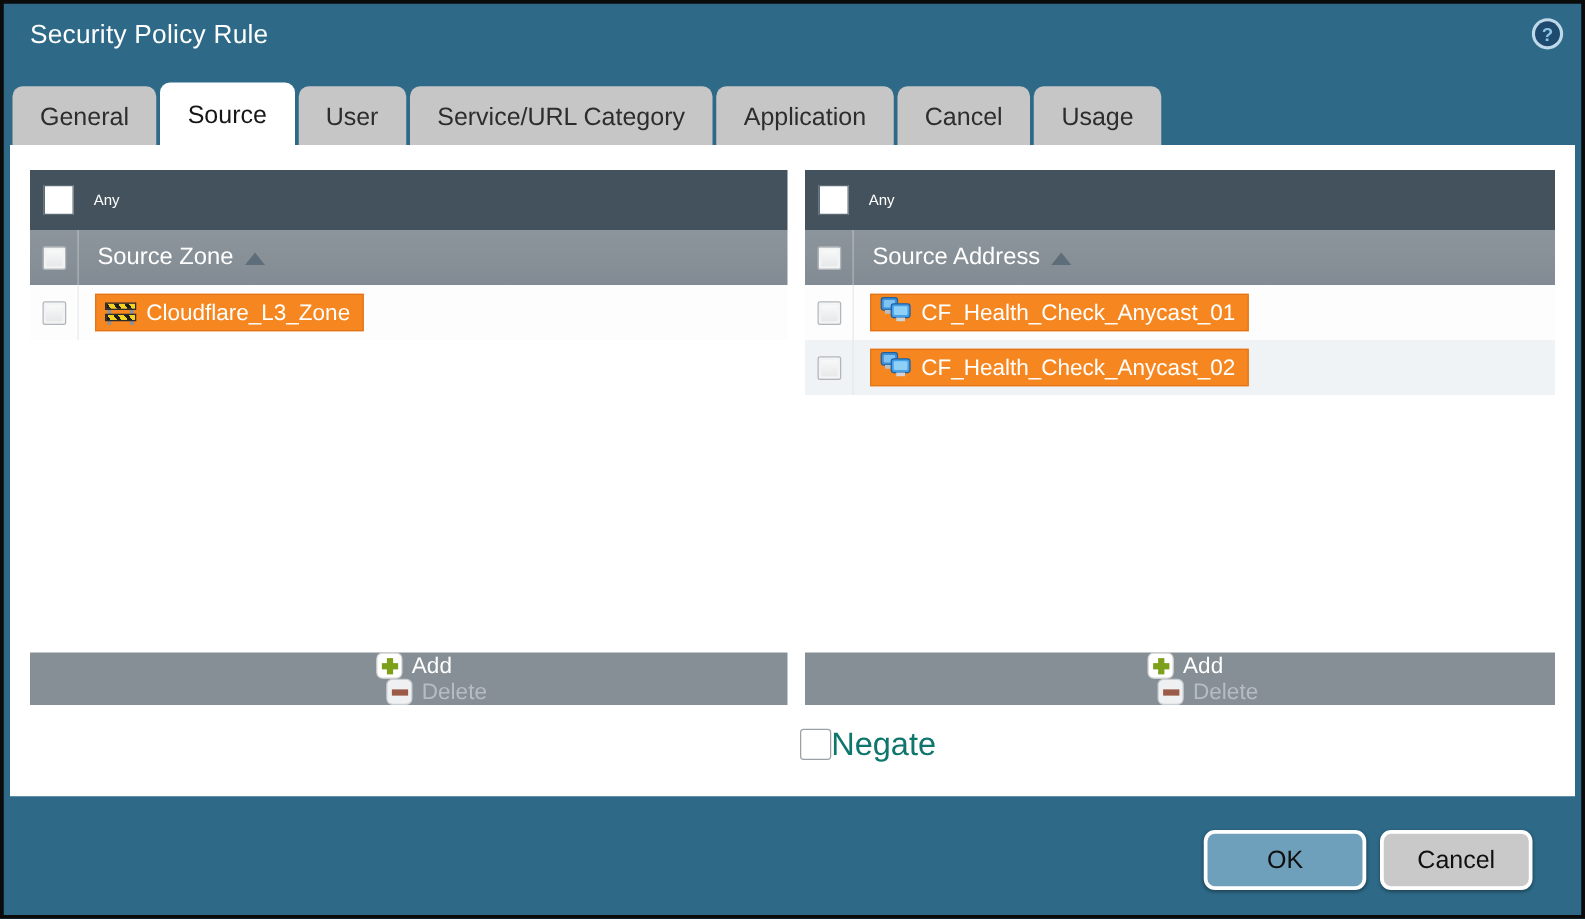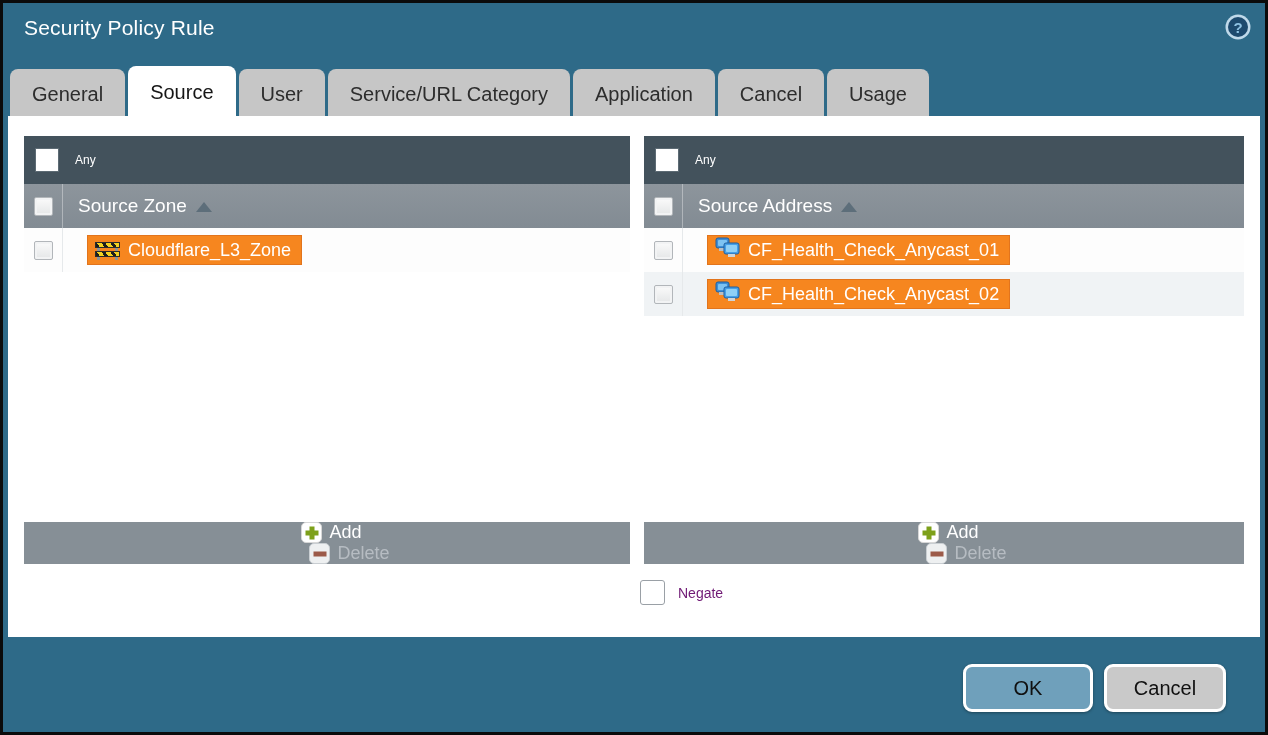--- a/index.html
+++ b/index.html
@@ -51,21 +51,21 @@
     border-right:1px solid rgba(255,255,255,.35);
   }
   .col-header .label { color:#fff; font-size:19px; margin-left:15px; }
   .sort-up {
     width:0; height:0; margin-left:9px; margin-top:2px;
     border-left:8px solid transparent; border-right:8px solid transparent;
     border-bottom:10px solid #5d6e7a;
   }
 
   .list-body { height:294px; background:#fff; overflow:hidden; }
-  .row { height:44px; display:flex; align-items:center;gap:11px; }
+  .row { height:44px; display:flex; align-items:center; }
   .row:nth-child(odd)  { background:#fdfdfd; }
   .row:nth-child(even) { background:#f0f3f5; }
   .row .cb-cell { border-right:1px solid #e6e9eb; }
 
   .chip {
     display:inline-flex; align-items:center; height:30px; margin-left:13px;
     background:#f6861f; border:1px solid #e2741c; padding:0 10px 0 7px;
     color:#fff; font-size:18px; cursor:pointer; white-space:nowrap;
   }
   .chip .ico { margin-right:8px; }
@@ -95,21 +95,21 @@
   .tool.del .btn-ico::before {
     content:""; position:absolute; background:#9c5a49; width:13px; height:5px;
     left:50%; top:50%; transform:translate(-50%,-50%);
   }
   .tool .t-label { margin-left:7px; font-size:18px; }
   .tool.add .t-label { color:#fff; }
   .tool.del .t-label { color:#b6bcc2; }
 
   
   .negate { position:absolute; left:632px; top:464px; display:flex; align-items:center; }
-  .negate .n-label { margin-left:13px; font-size:14px; color:#701a75; }
+  .negate .n-label { font-size:26px; color:#0f766e; }
 
   
   .btn {
     position:absolute; top:661px; height:48px; border:3px solid #fff; border-radius:9px;
     font-size:20px; color:#101010; display:flex; align-items:center; justify-content:center;
     cursor:pointer; font-family:"Liberation Sans", sans-serif;
     box-shadow:0 1px 3px rgba(0,0,0,.35);
   }
   .btn.ok { left:960px; width:130px; background:#6fa0bb; }
   .btn.cancel { left:1101px; width:122px; background:#c9c9c9; }

